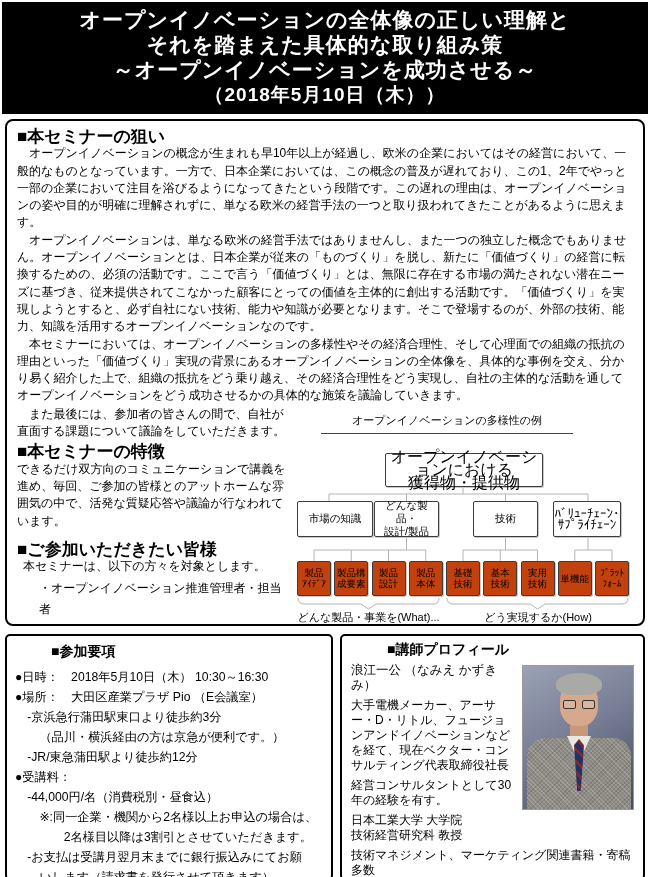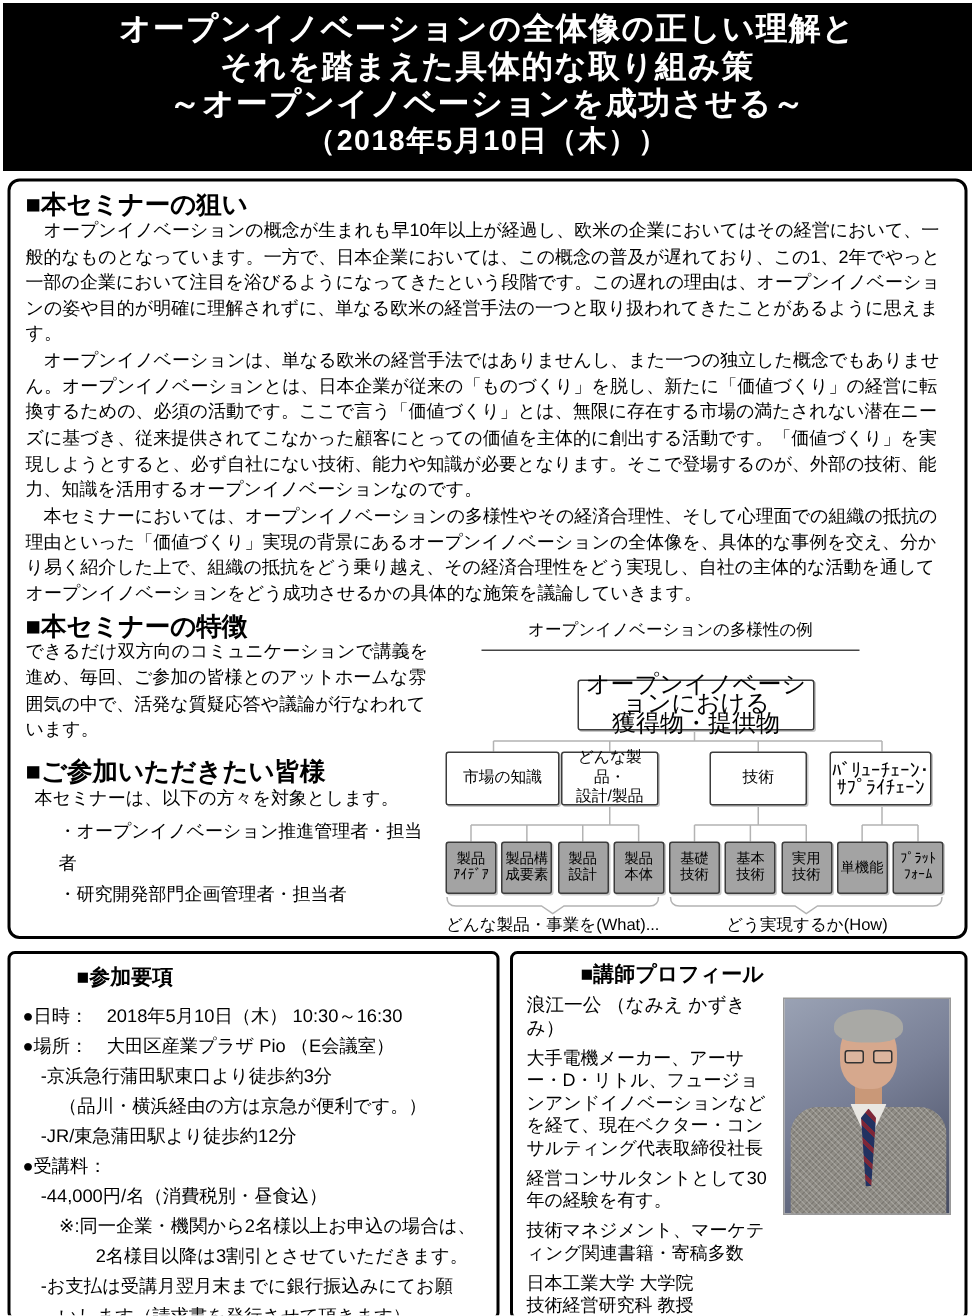--- a/index.html
+++ b/index.html
@@ -36,21 +36,21 @@
           background:#fff; border-radius:2px; display:flex; align-items:center;
           justify-content:center; text-align:center; white-space:pre-line; }
   .root-box { left:88px; top:2px; width:158px; height:34px; font-size:16px; line-height:13px; }
   .l2 { top:50px; height:36px; font-size:10.5px; line-height:13px; }
   .l2-0 { left:0;  width:76px; }
   .l2-1 { left:77px; width:65px; }
   .l2-2 { left:176px; width:65px; }
   .l2-3 { left:256px; width:68px; font-size:13px; line-height:11px; }
   .l3-row { position:absolute; top:110px; left:0; width:332px; display:flex; justify-content:space-between; }
   .l3-row div { width:34px; height:35px; border:1px solid #3c3c3c; box-shadow:1px 1px 0 #c9c9c9;
-                border-radius:2px; background:#a3a3a3; display:flex; align-items:center; justify-content:center;
+                border-radius:2px; background:#c2410c; display:flex; align-items:center; justify-content:center;
                 text-align:center; font-size:9.5px; line-height:11px; white-space:pre-line; }
   .caption { position:absolute; top:158px; font-size:11px; text-align:center; }
   .caption.left { left:0; width:143px; }
   .caption.right { left:150px; width:182px; }
 
   
   .bottom { margin:8px 5px 0; display:flex; gap:7px; height:246px; }
   .req-box { flex:0 0 328px; border:2px solid #000; border-radius:5px; padding:7px 8px; overflow:hidden; }
   .box-heading { font-size:14px; font-weight:bold; margin-bottom:6px;margin-left:36px; }
   .req-lines div { font-size:12.2px; line-height:20px; white-space:pre-line; }
@@ -96,20 +96,21 @@
   </div>
 
   <div class="main-box">
     <div class="sec-heading">■本セミナーの狙い</div>
     <div class="para">　オープンイノベーションの概念が生まれも早10年以上が経過し、欧米の企業においてはその経営において、一般的なものとなっています。一方で、日本企業においては、この概念の普及が遅れており、この1、2年でやっと一部の企業において注目を浴びるようになってきたという段階です。この遅れの理由は、オープンイノベーションの姿や目的が明確に理解されずに、単なる欧米の経営手法の一つと取り扱われてきたことがあるように思えます。</div>
     <div class="para">　オープンイノベーションは、単なる欧米の経営手法ではありませんし、また一つの独立した概念でもありません。オープンイノベーションとは、日本企業が従来の「ものづくり」を脱し、新たに「価値づくり」の経営に転換するための、必須の活動です。ここで言う「価値づくり」とは、無限に存在する市場の満たされない潜在ニーズに基づき、従来提供されてこなかった顧客にとっての価値を主体的に創出する活動です。「価値づくり」を実現しようとすると、必ず自社にない技術、能力や知識が必要となります。そこで登場するのが、外部の技術、能力、知識を活用するオープンイノベーションなのです。</div>
     <div class="para">　本セミナーにおいては、オープンイノベーションの多様性やその経済合理性、そして心理面での組織の抵抗の理由といった「価値づくり」実現の背景にあるオープンイノベーションの全体像を、具体的な事例を交え、分かり易く紹介した上で、組織の抵抗をどう乗り越え、その経済合理性をどう実現し、自社の主体的な活動を通してオープンイノベーションをどう成功させるかの具体的な施策を議論していきます。</div>
 
     <div class="two-col">
       <div class="left-col">
+        <div class="para">　また最後には、参加者の皆さんの間で、自社が直面する課題について議論をしていただきます。</div>
         <div class="sec-heading features-heading">■本セミナーの特徴</div>
         <div class="para">できるだけ双方向のコミュニケーションで講義を進め、毎回、ご参加の皆様とのアットホームな雰囲気の中で、活発な質疑応答や議論が行なわれています。</div>
         <div class="sec-heading audience-heading">■ご参加いただきたい皆様</div>
         <div class="para audience-intro">本セミナーは、以下の方々を対象とします。</div>
         <div class="bullets">
             <div>・オープンイノベーション推進管理者・担当者</div>
             <div>・研究開発部門企画管理者・担当者</div>
           </div>
       </div>
 
@@ -189,20 +190,20 @@
         <span class="face"></span>
         <span class="hair"></span>
         <span class="glasses">
             <span class="lens-l"></span>
             <span class="lens-r"></span>
           </span>
       </div>
       <div class="p profile-name">浪江一公 （なみえ かずきみ）</div>
       <div class="p">大手電機メーカー、アーサー・D・リトル、フュージョンアンドイノベーションなどを経て、現在ベクター・コンサルティング代表取締役社長</div>
       <div class="p">経営コンサルタントとして30年の経験を有す。</div>
-      <div class="p">技術マネジメント、マーケティング関連書籍・寄稿多数</div>
       <div class="p">日本工業大学 大学院
 技術経営研究科 教授</div>
+      <div class="p">技術マネジメント、マーケティング関連書籍・寄稿多数</div>
 
     </div>
   </div>
 
 </div>
 
 </body></html>

